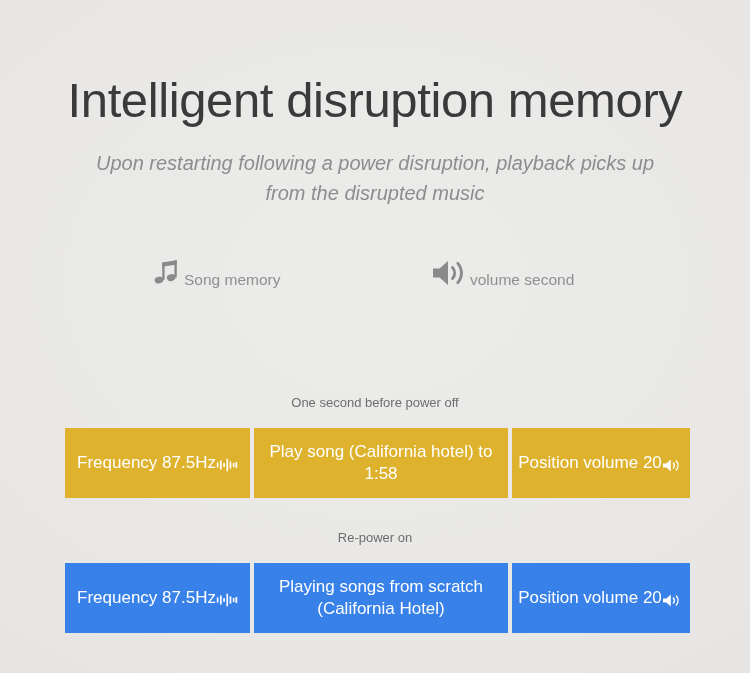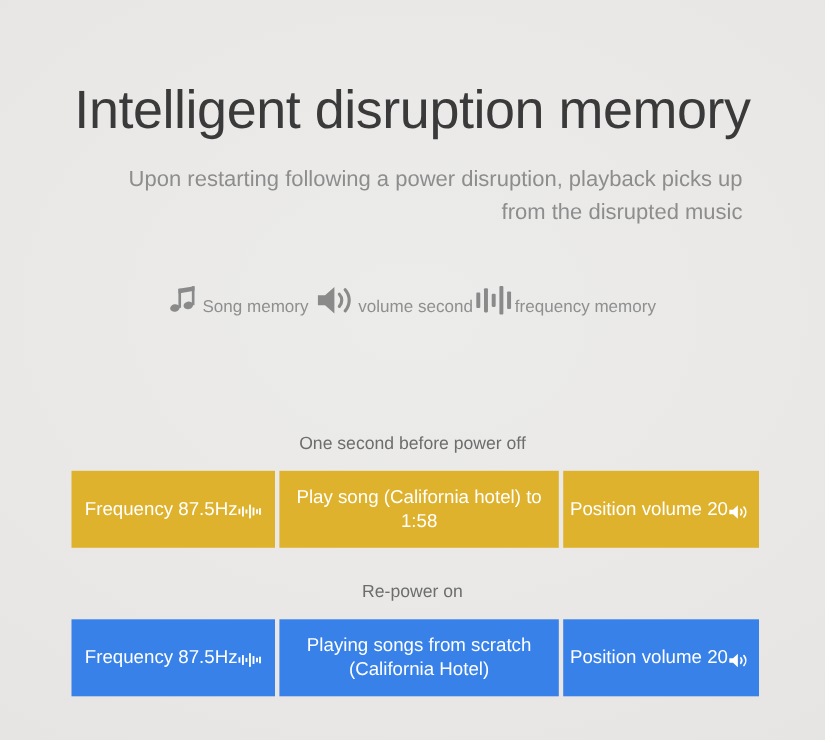--- a/index.html
+++ b/index.html
@@ -36,26 +36,27 @@
     color: #3a3a3a;
     letter-spacing: -0.4px;
     line-height: 1.15;
     margin: 0;
   }
   .subtitle {
     position: absolute;
     left: 75px;
     top: 148px;
     width: 600px;
-    text-align: right;
+    text-align: center;
     font-size: 20px;
     font-weight: 400;
     color: #8d8d8d;
     line-height: 1.5;
     margin: 0;
+    font-style: italic;
   }
 
   
   .features {
     position: absolute;
     left: 150px;
     top: 252px;
     width: 430px;
     display: flex;
     justify-content: space-between;
@@ -81,21 +82,21 @@
     white-space: nowrap;
     line-height: 1;
   }
 
   
   .group-caption {
     position: absolute;
     left: 0;
     width: 750px;
     text-align: center;
-    font-size: 16px;
+    font-size: 13px;
     color: #6d6d6d;
     line-height: 1;
   }
   #caption-off { top: 396px; }
   #caption-on  { top: 531px; }
 
   
   .bar-row {
     position: absolute;
     left: 65px;
@@ -171,34 +172,20 @@
           </g>
           <g fill="none" stroke="#8a8a8a" stroke-width="2.9" stroke-linecap="round">
             <path d="M22.5 10.5 A8 8 0 0 1 22.5 21.5"></path>
             <path d="M27.8 6.4 A14.5 14.5 0 0 1 27.8 25.6"></path>
           </g>
         </svg>
       </span>
       <span class="feature-label">volume second</span>
     </div>
 
-    <div class="feature">
-      <span class="feature-icon">
-        <svg width="38" height="32" viewBox="0 0 38 32" aria-hidden="true">
-          <g fill="#8a8a8a">
-            <rect x="3" y="9" width="3.6" height="14" rx="1"></rect>
-            <rect x="10" y="5" width="3.6" height="22" rx="1"></rect>
-            <rect x="17" y="10" width="3.6" height="12" rx="1"></rect>
-            <rect x="24" y="3" width="3.6" height="26" rx="1"></rect>
-            <rect x="31" y="8" width="3.6" height="16" rx="1"></rect>
-          </g>
-        </svg>
-      </span>
-      <span class="feature-label">frequency memory</span>
-    </div>
 
   </div>
 
   <div class="group-caption" id="caption-off">One second before power off</div>
 
   <div class="bar-row row-off" id="row-off">
 
     <div class="cell c1">
       <span class="cell-text">Frequency 87.5Hz</span>
       <span class="cell-icon">

